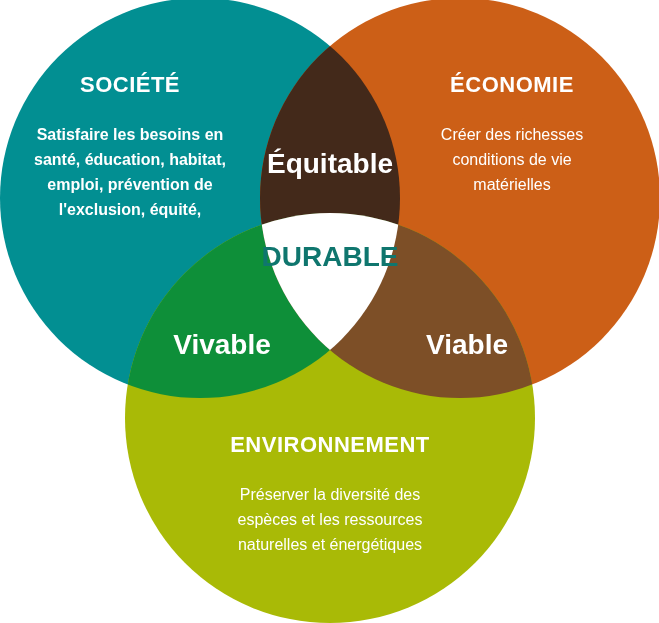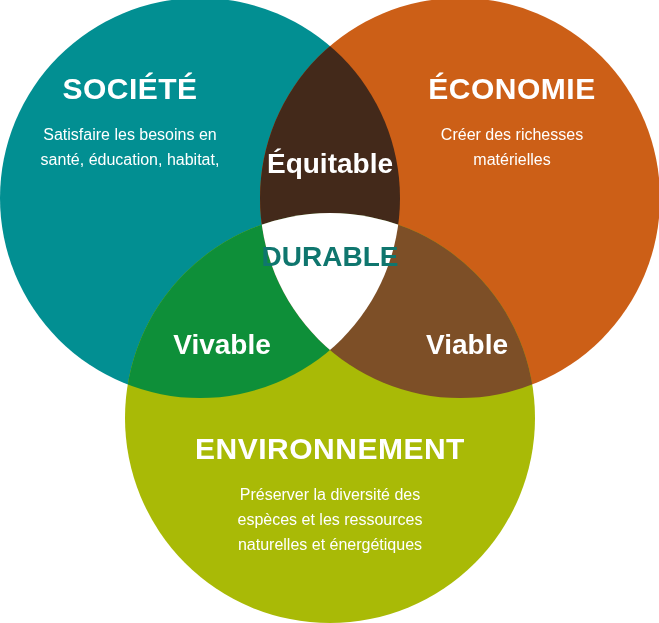--- a/index.html
+++ b/index.html
@@ -1,19 +1,19 @@
 <!DOCTYPE html>
 <html><head>
 <meta charset="utf-8">
 <style>
   html,body{margin:0;padding:0;background:#ffffff;}
   body{width:659px;height:623px;overflow:hidden;position:relative;font-family:"DejaVu Sans Condensed","DejaVu Sans","Liberation Sans",sans-serif;}
   svg{position:absolute;left:0;top:0;}
   .lbl{position:absolute;color:#fff;text-align:center;font-family:"Liberation Sans","DejaVu Sans",sans-serif;}
-  .title{font-weight:bold;font-size:30px;letter-spacing:0.5px;}
+  .title{font-weight:bold;font-size:22px;letter-spacing:0.5px;}
   .desc{font-size:16px;line-height:25px;font-stretch:condensed;}
   .ov{font-weight:bold;font-size:28px;}
   #center{color:#0f766e;}
 </style>
 </head>
 <body>
 
 <svg width="659" height="623" viewBox="0 0 659 623">
   <defs>
     <clipPath id="cA">
@@ -42,28 +42,31 @@
   </g>
 
   <g clip-path="url(#cA)">
     <g clip-path="url(#cB)">
       <circle cx="330" cy="418" r="205" fill="#ffffff"></circle>
     </g>
   </g>
 </svg>
 
 <div class="lbl title" style="left:30px;top:72px;width:200px;">SOCIÉTÉ</div>
-<div class="lbl desc" style="left:10px;top:122px;width:240px;">
+<div class="lbl desc" style="left:10px;top:122px;width:240px;font-weight:bold;">
   <div>Satisfaire les besoins en</div>
   <div>santé, éducation, habitat,</div>
+  <div>emploi, prévention de</div>
+  <div>l'exclusion, équité,</div>
 </div>
 
 <div class="lbl title" style="left:412px;top:72px;width:200px;">ÉCONOMIE</div>
 <div class="lbl desc" style="left:422px;top:122px;width:180px;">
   <div>Créer des richesses</div>
+  <div>conditions de vie</div>
   <div>matérielles</div>
 </div>
 
 <div class="lbl title" style="left:180px;top:432px;width:300px;">ENVIRONNEMENT</div>
 <div class="lbl desc" style="left:190px;top:482px;width:280px;">
   <div>Préserver la diversité des</div>
   <div>espèces et les ressources</div>
   <div>naturelles et énergétiques</div>
 </div>
 

